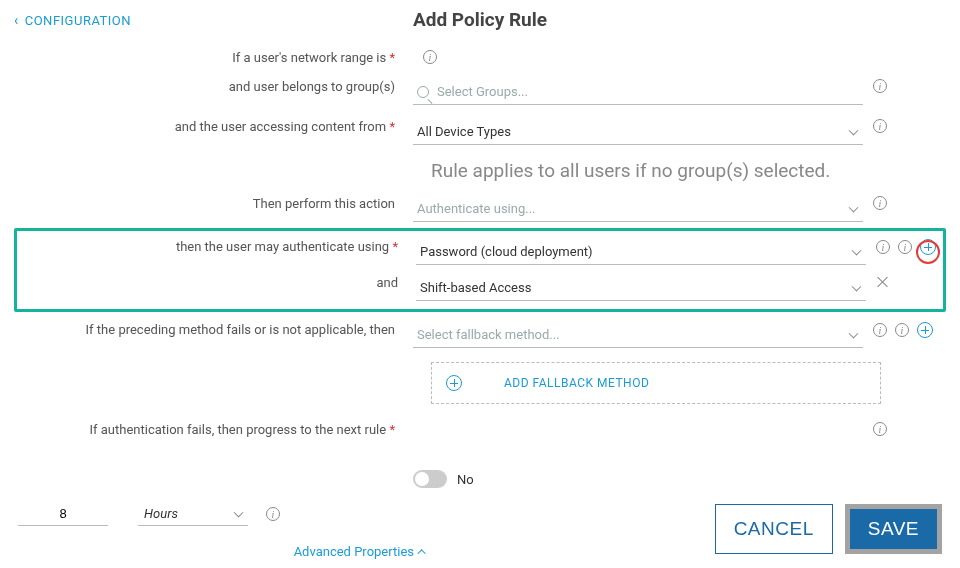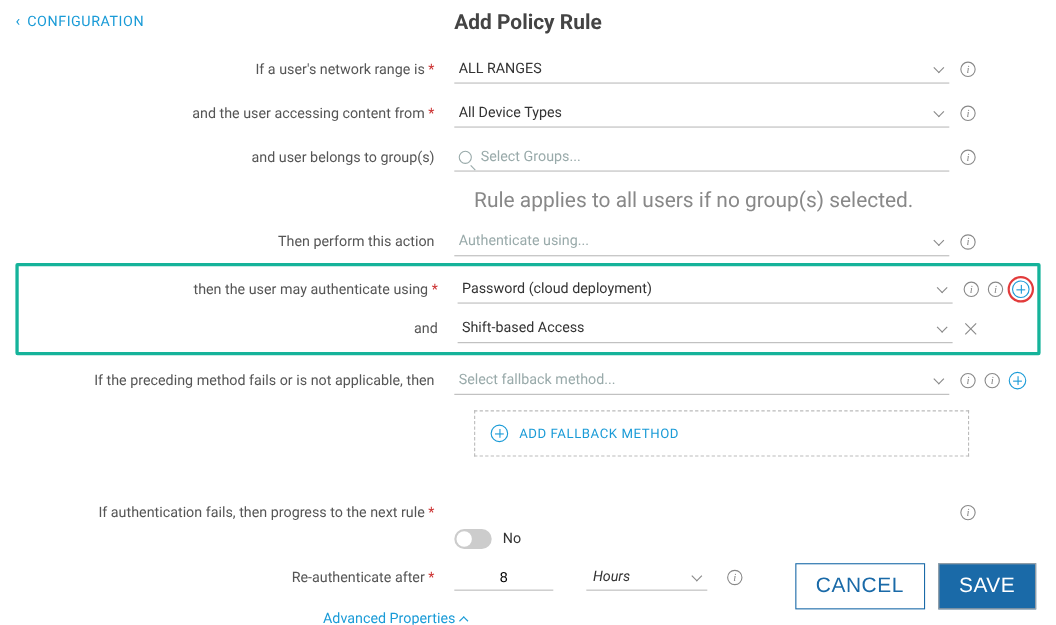--- a/index.html
+++ b/index.html
@@ -38,21 +38,21 @@
     font-weight: 700;
     color: #444;
   }
 
   .form-area {
     padding: 18px 18px 0 18px;
   }
 
   .row {
     display: flex;
-    align-items: center;
+    align-items: flex-start;
     margin-bottom: 14px;
   }
   .row .lbl {
     width: 395px;
     text-align: right;
     padding-right: 18px;
     font-size: 13px;
     color: #555;
   }
   .req::after { content: " *"; color: #c33; }
@@ -159,20 +159,21 @@
     border: 1px dashed #bbb;
     padding: 12px 14px;
     color: #1a9bd7;
     text-transform: uppercase;
     letter-spacing: .5px;
     font-size: 12px;
     display: flex;
     align-items: center;
     cursor: pointer;
     margin-bottom: 18px;
+    gap: 32px;
   }
   .add-fallback .plus-icon { margin-right: 10px; }
 
   .toggle {
     width: 34px; height: 18px; background: #ccc; border-radius: 9px;
     position: relative; cursor: pointer; display: inline-block;
     margin-right: 10px;
   }
   .toggle::after {
     content: ""; position: absolute; left: 2px; top: 2px;
@@ -213,63 +214,60 @@
     display: flex; gap: 12px;
   }
   .btn {
     font-size: 19px; padding: 9px 18px; cursor: pointer;
     letter-spacing: .5px;
   }
   .btn-secondary {
     background: #fff; color: #1a6aa8; border: 1px solid #1a6aa8;
   }
   .btn-primary {
-    background: #1a6aa8; color: #fff; border: 1px solid #a3a3a3;
+    background: #1a6aa8; color: #fff; border: 5px solid #a3a3a3;
   }
 </style>
 </head>
 <body>
 
 <div class="header-bar">
   <div class="back-link">
     <span class="chev">‹</span>
     <span style="text-transform:uppercase">Configuration</span>
   </div>
   <div class="title">Add Policy Rule</div>
 </div>
 
 <div class="form-area">
 
   <div class="row">
     <div class="lbl req">If a user's network range is</div>
-    <div class="field select-wrap">
-      <div class="select-line">ALL RANGES</div>
-    </div>
-    <div class="actions">
-      <span class="info-icon"></span>
-    </div>
-  </div>
-
-  <div class="row">
-    <div class="lbl req">and the user accessing content from</div>
-    <div class="field select-wrap">
-      <div class="select-line">All Device Types</div>
-    </div>
     <div class="actions">
       <span class="info-icon"></span>
     </div>
   </div>
 
   <div class="row">
     <div class="lbl">and user belongs to group(s)</div>
     <div class="field">
       <div class="mselect-line">
         <span class="mag"></span>
         <span>Select Groups...</span>
       </div>
+    </div>
+    <div class="actions">
+      <span class="info-icon"></span>
+    </div>
+  </div>
+
+  <div class="row">
+    <div class="lbl req">and the user accessing content from</div>
+    <div class="field select-wrap">
+      <div class="select-line">All Device Types</div>
     </div>
     <div class="actions">
       <span class="info-icon"></span>
     </div>
   </div>
 
   <div class="hint">Rule applies to all users if no group(s) selected.</div>
 
   <div class="row">
     <div class="lbl">Then perform this action</div>
@@ -329,21 +327,20 @@
     <div class="field toggle-wrap">
       <span class="toggle"></span>
       <span>No</span>
     </div>
     <div class="actions">
       <span class="info-icon"></span>
     </div>
   </div>
 
   <div class="row">
-    <div class="lbl req">Re-authenticate after</div>
     <div class="field" style="display:flex;align-items:center;">
       <input class="num-input" value="8" style="">
       <span class="unit-select-wrap">
         <div class="unit-select">Hours</div>
       </span>
       <span class="info-icon" style="margin-left:18px"></span>
     </div>
   </div>
 
   <div class="adv-wrap">

